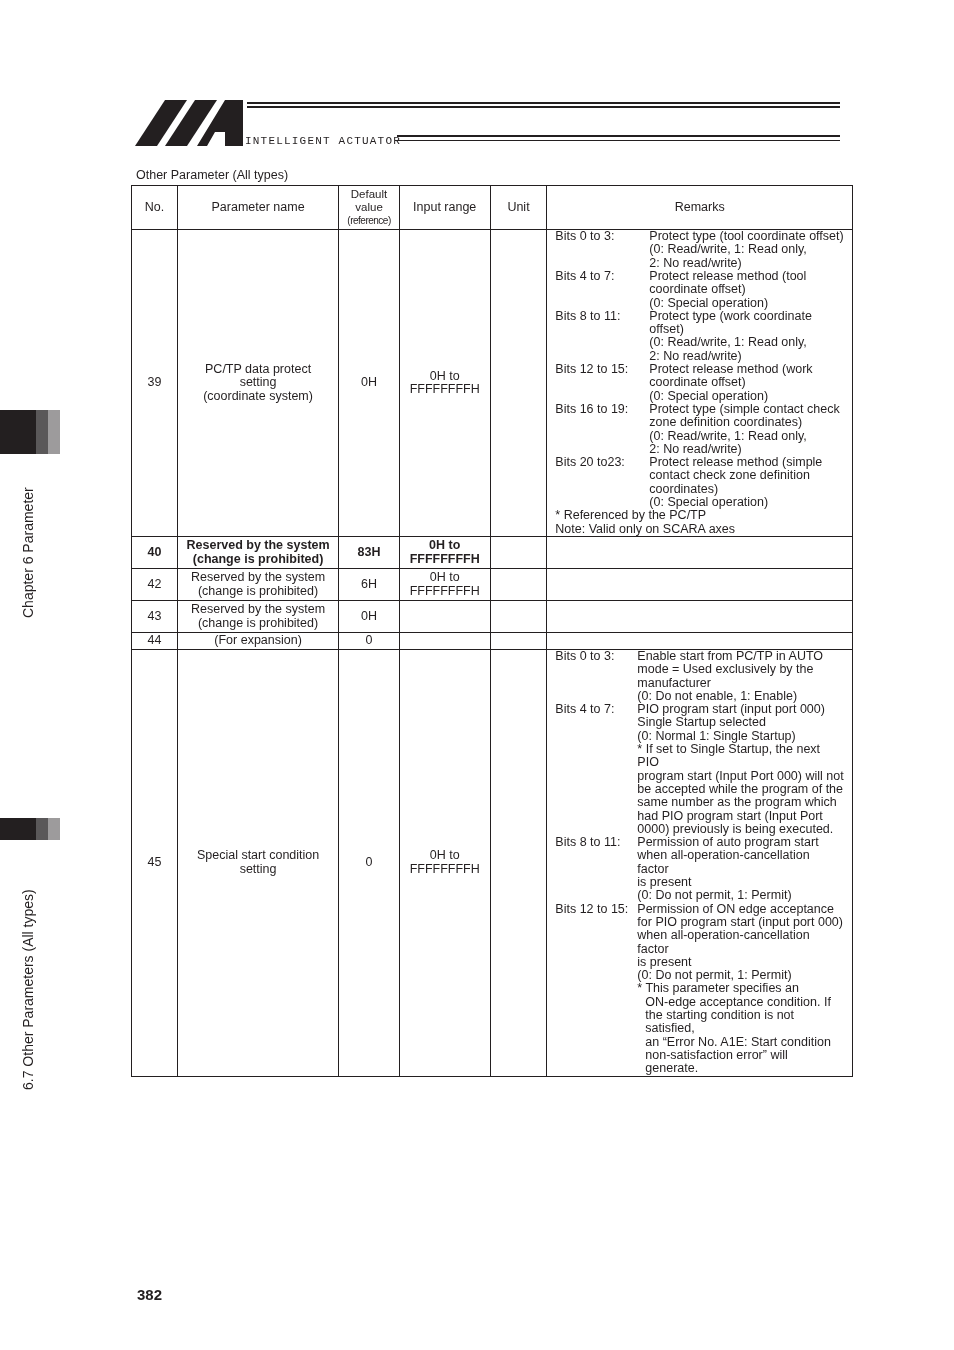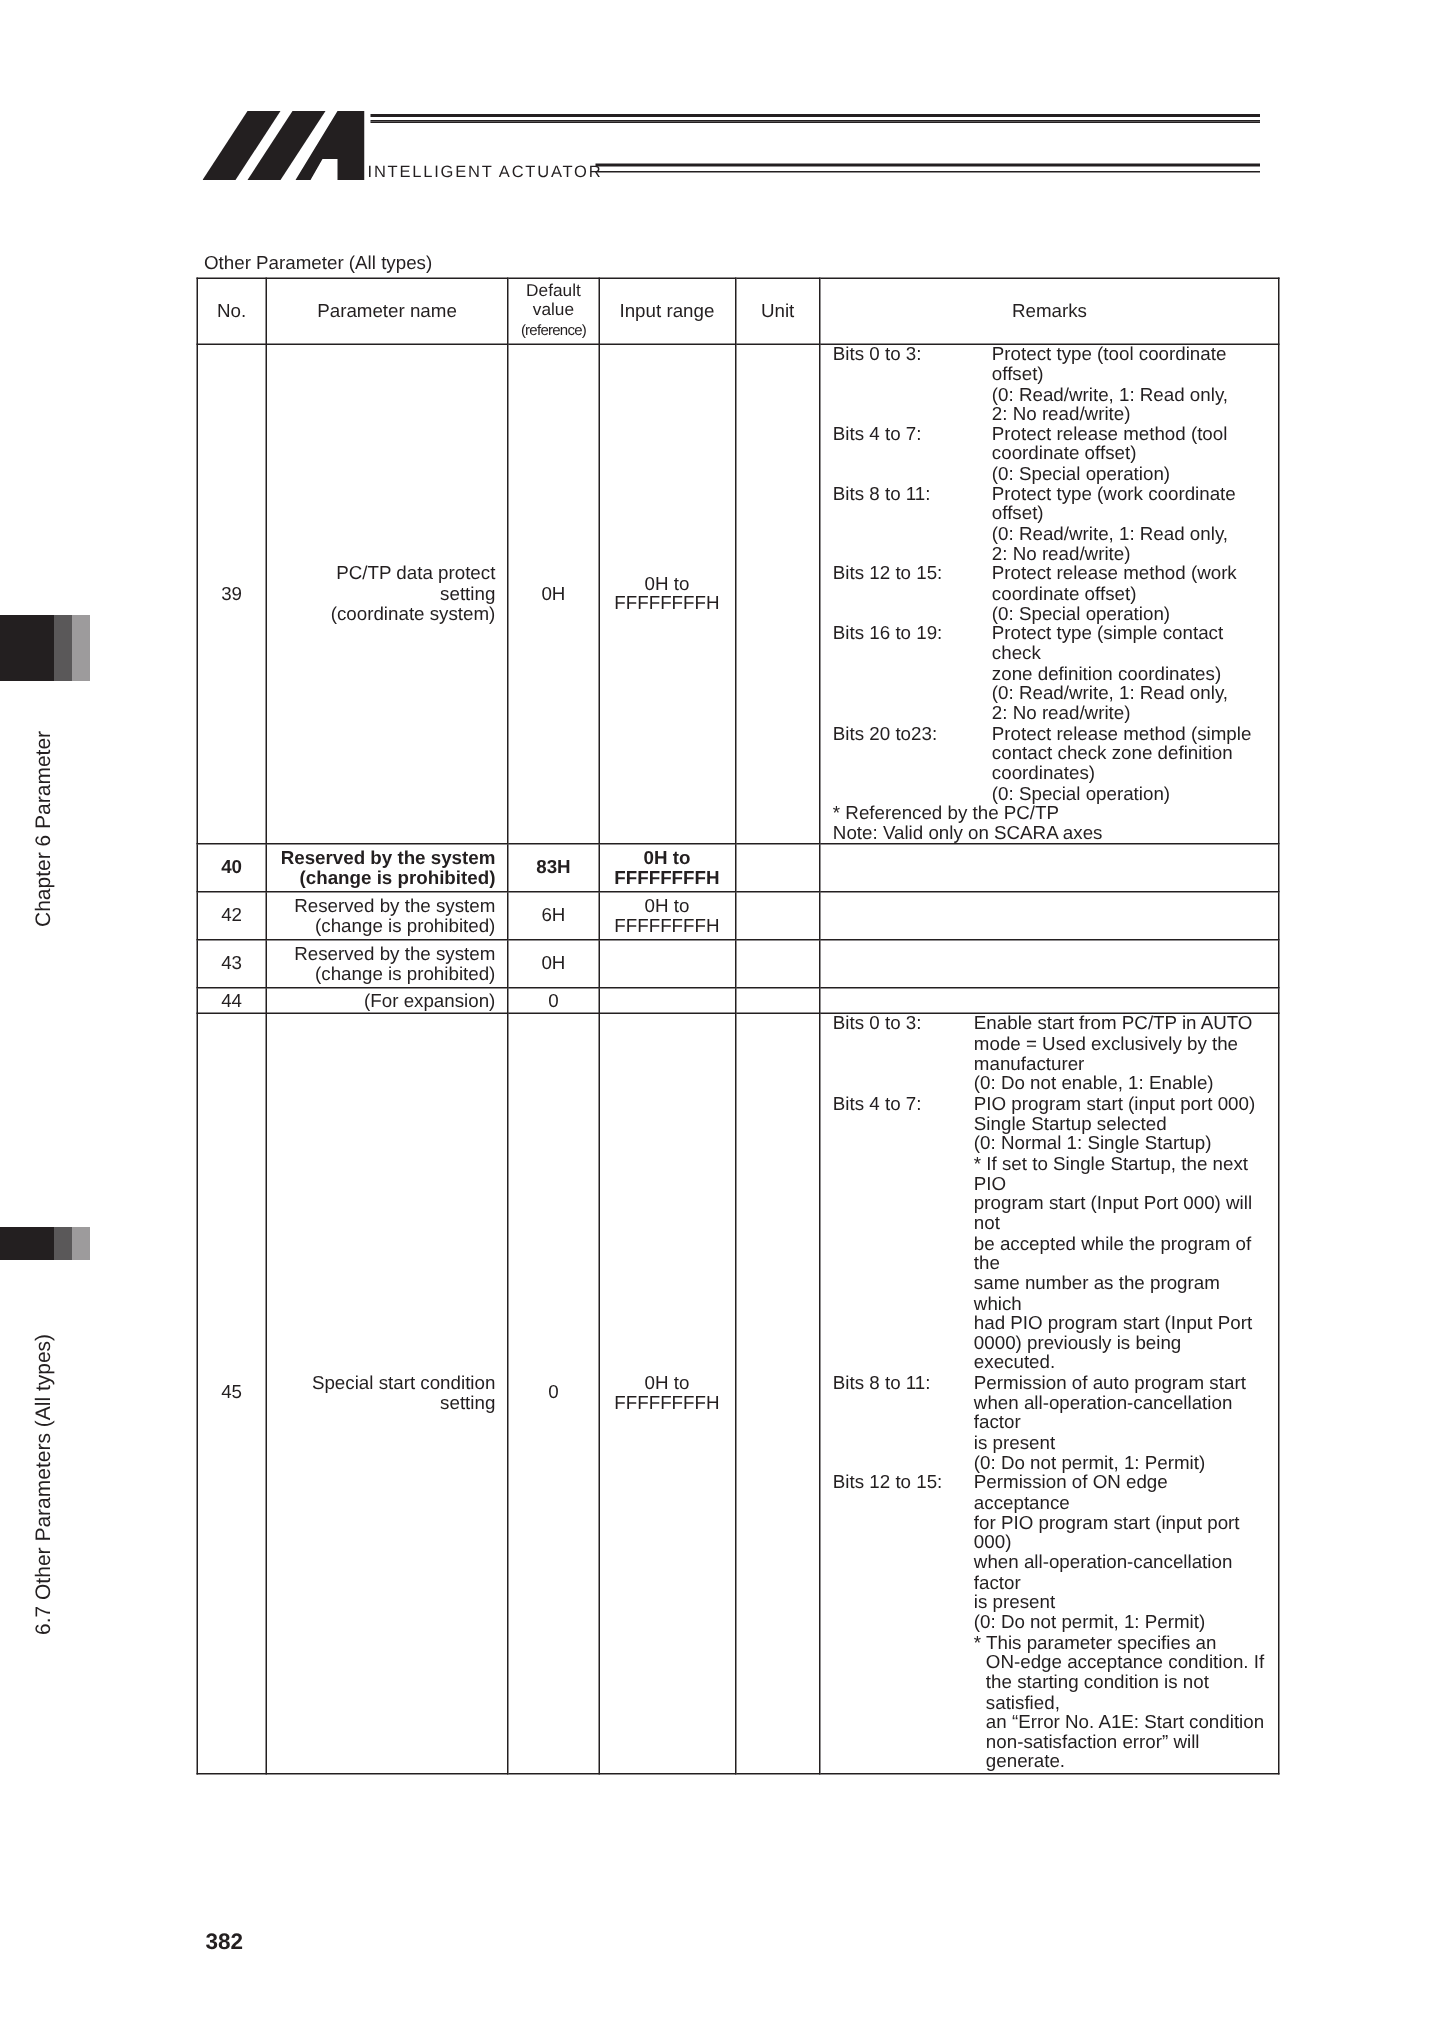--- a/index.html
+++ b/index.html
@@ -1,36 +1,36 @@
 <!DOCTYPE html>
 <html><head>
 <meta charset="utf-8">
 <style>
   html, body { margin: 0; padding: 0; background: #ffffff; }
   body { width: 954px; height: 1350px; position: relative; font-family: "Liberation Sans", sans-serif; color: #231f20; overflow: hidden; }
 
-  .header { position: absolute; left: 135px; top: 74px; width: 705px; height: 48px; }
+  .header { position: absolute; left: 135px; top: 100px; width: 705px; height: 48px; font-family: Liberation Mono, monospace; }
   .logo { position: absolute; left: 0; top: 0; width: 108px; height: 46px; }
   .rule-top { position: absolute; left: 112px; top: 2px; right: 0; height: 2px; border-top: 2px solid #231f20; border-bottom: 1px solid #231f20; }
   .rule-top2 { position: absolute; left: 112px; top: 7px; right: 0; height: 0; border-top: 1px solid #231f20; }
   .brand { position: absolute; left: 110px; top: 35px; font-size: 11px; letter-spacing: 1.2px; color: #231f20; }
   .rule-bot { position: absolute; left: 262px; top: 35px; right: 0; height: 0; border-top: 2px solid #231f20; }
   .rule-bot2 { position: absolute; left: 262px; top: 40px; right: 0; height: 0; border-top: 1px solid #231f20; }
 
   .table-caption { position: absolute; left: 136px; top: 168px; font-size: 12.5px; }
 
   table.params { position: absolute; left: 131px; top: 185px; width: 722px; border-collapse: collapse; font-size: 12.5px; line-height: 13.3px; }
   table.params th, table.params td { border: 1px solid #231f20; padding: 0 8px; vertical-align: middle; }
   table.params th { font-weight: normal; text-align: center; height: 43px; }
   th .small { font-size: 10px; letter-spacing: -0.5px; display: block; }
   td.c { text-align: center; }
-  td.l { text-align: right; margin-left: 10px; }
+  td.l { text-align: center; margin-left: 10px; }
   td.remarks { vertical-align: top; padding: 2px 3px 1px 4px; }
 
-  .bits { display: grid; column-gap: 12px; }
+  .bits { display: grid; column-gap: 0; }
   .bits.r39 { grid-template-columns: 94px 1fr; }
   .bits.r45 { grid-template-columns: 82px 1fr; }
   .bits .lab { white-space: nowrap; }
   .note { grid-column: 1 / span 2; }
 
   .side-block { position: absolute; left: 0; width: 60px; height: 44px; }
   .side-block .b1 { position: absolute; left: 0; top: 0; width: 36px; height: 100%; background: #231f20; }
   .side-block .b2 { position: absolute; left: 36px; top: 0; width: 12px; height: 100%; background: #5a5859; }
   .side-block .b3 { position: absolute; left: 48px; top: 0; width: 12px; height: 100%; background: #9d9b9c; }
   .side-block.short { height: 22px; }

